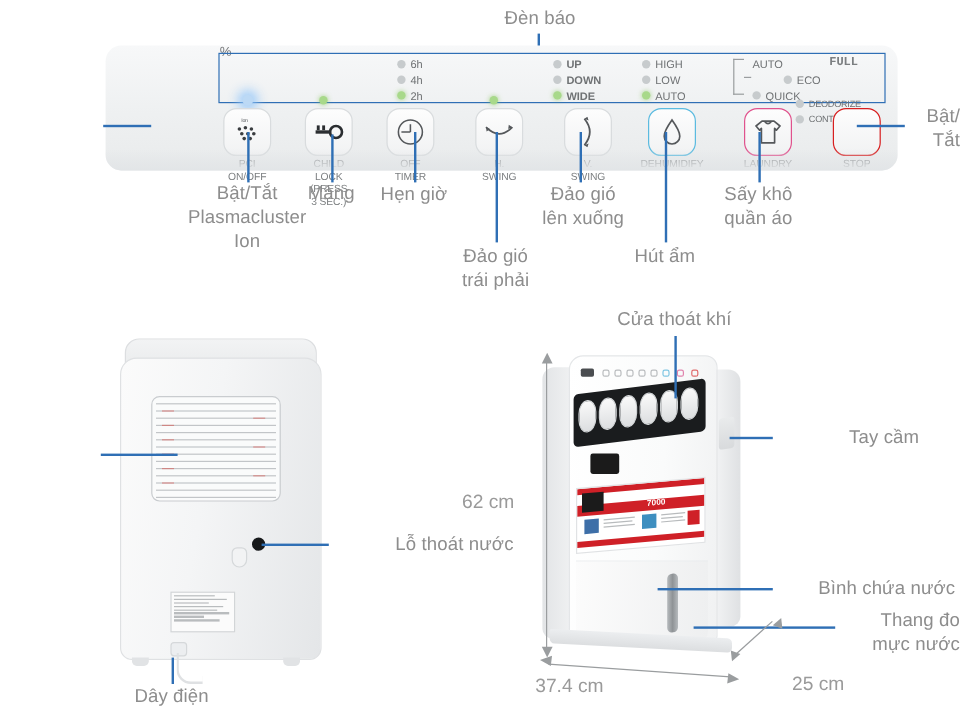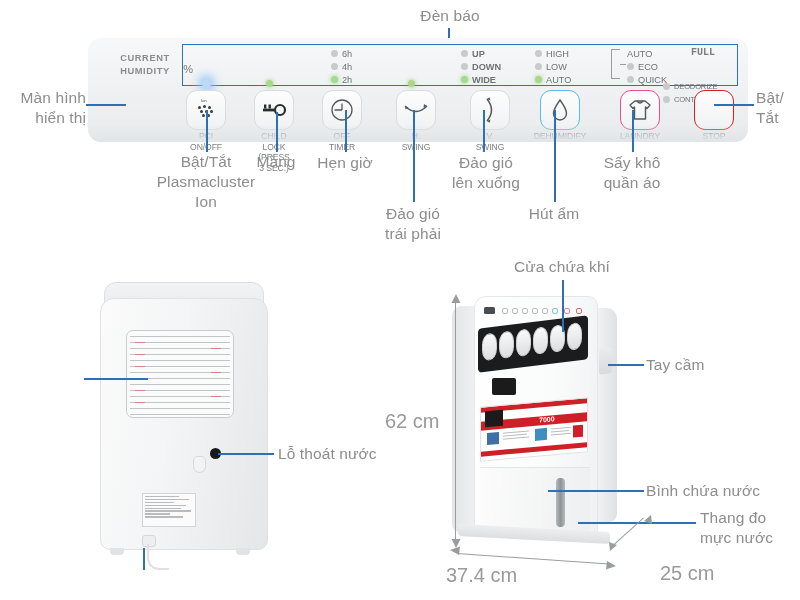--- a/index.html
+++ b/index.html
@@ -17,25 +17,25 @@
   .anno {
     position: absolute;
     color: #8d8d8d;
     font-size: 15.5px;
     line-height: 1.28;
     white-space: pre-line;
     letter-spacing: .1px;
   }
   .anno.c { text-align: center; }
   .anno.r { text-align: right; }
-  .anno.l { text-align: left; }
+  .anno.l { text-align: right; }
   .dim {
     position: absolute;
     color: #9a9a9a;
-    font-size: 20px;
+    font-size: 16px;
     white-space: nowrap;
   }
 
   
   .lead { position: absolute; background: #2f6fb5; }
   .lead.h { height: 1.6px; }
   .lead.v { width: 1.6px; }
 
   
   #panel {
@@ -240,21 +240,20 @@
 <body>
 
 <div id="stage">
 
   <div class="anno c" style="left:390px; top:6px; width:120px;">Đèn báo</div>
   <div class="lead v" style="left:448px; top:28px; height:19px;"></div>
 
   <div id="panel">
 
     <div id="humid-wrap">
-      <div id="humid-title"><span>CURRENT</span><br><span>HUMIDITY</span></div>
       <span id="humid-pct">%</span>
     </div>
 
     <div id="indbox">
 
       <div class="ind-col" style="left:148px; top:2px;">
         <div class="ind-row">
           <span class="lamp"></span>
           <span>6h</span>
         </div>
@@ -296,21 +295,21 @@
           <span class="lamp on"></span>
           <span>AUTO</span>
         </div>
       </div>
 
       <div class="ind-col" style="left:428px; top:2px;">
         <div id="bracket"></div>
         <div class="ind-row" style="padding-left:16px;">
           <span>AUTO</span>
         </div>
-        <div class="ind-row" style="padding-left:16px;">
+        <div class="ind-row" style="padding-left:16px;margin-left:26px;">
           <span class="lamp"></span>
           <span>ECO</span>
         </div>
         <div class="ind-row" style="padding-left:16px;">
           <span class="lamp"></span>
           <span>QUICK</span>
         </div>
       </div>
 
       <div class="ind-col ind-small" style="left:480px; top:15px;margin-top:20px;">
@@ -414,22 +413,20 @@
     </div>
 
     <div class="btn red" style="left:606px; top:52px;">
       <div class="cap">
         <span style="width:16px;height:16px;display:block;"></span>
       </div>
       <div class="btn-label">STOP</div>
     </div>
   </div>
 
-  <div class="anno r" style="left:0px; top:88px; width:86px;">Màn hình
-hiển thị</div>
   <div class="lead h" style="left:86px; top:104px; width:40px;"></div>
 
   <div class="anno l" style="left:756px; top:88px; width:44px;">Bật/
 Tắt</div>
   <div class="lead h" style="left:714px; top:104px; width:40px;"></div>
 
   <div class="lead v" style="left:206px; top:110px; height:42px;"></div>
   <div class="anno c" style="left:146px; top:152px; width:120px;">Bật/Tắt
 Plasmacluster
 Ion</div>
@@ -504,20 +501,21 @@
     <div id="cord"></div>
     <div id="cord-wire"></div>
   </div>
 
   <div class="lead h" style="left:84px; top:378px; width:64px;"></div>
 
   <div class="anno l" style="left:278px; top:444px; width:150px;">Lỗ thoát nước</div>
   <div class="lead h" style="left:218px; top:453px; width:56px;"></div>
 
   <div class="lead v" style="left:143px; top:548px; height:22px;"></div>
+  <div class="anno c" style="left:93px; top:571px; width:100px;">Dây điện</div>
 
   <div id="front">
     <div id="f-side"></div>
     <div id="f-right"></div>
     <div id="f-face"></div>
     <div id="handle"></div>
 
     <div id="f-ctrl">
       <span class="lcd"></span>
       <span class="mini" style="left:18px;  top:4px;"></span>
@@ -556,21 +554,21 @@
       <span class="txl" style="left:70px; top:27px; width:20px;"></span>
       <span class="txl" style="left:70px; top:30px; width:18px;"></span>
       <span class="txl" style="left:70px; top:33px; width:20px;"></span>
     </div>
 
     <div id="tank"></div>
     <div id="gauge"></div>
     <div id="f-base"></div>
   </div>
 
-  <div class="anno c" style="left:492px; top:257px; width:140px;">Cửa chứa khí</div>
+  <div class="anno c" style="left:492px; top:257px; width:140px;">Cửa thoát khí</div>
   <div class="lead v" style="left:562px; top:280px; height:52px;"></div>
 
   <div class="anno l" style="left:646px; top:355px; width:120px;">Tay cầm</div>
   <div class="lead h" style="left:608px; top:364px; width:36px;"></div>
 
   <div class="anno l" style="left:646px; top:481px; width:150px;">Bình chứa nước</div>
   <div class="lead h" style="left:548px; top:490px; width:96px;"></div>
 
   <div class="anno l" style="left:700px; top:508px; width:100px;">Thang đo
 mực nước</div>

